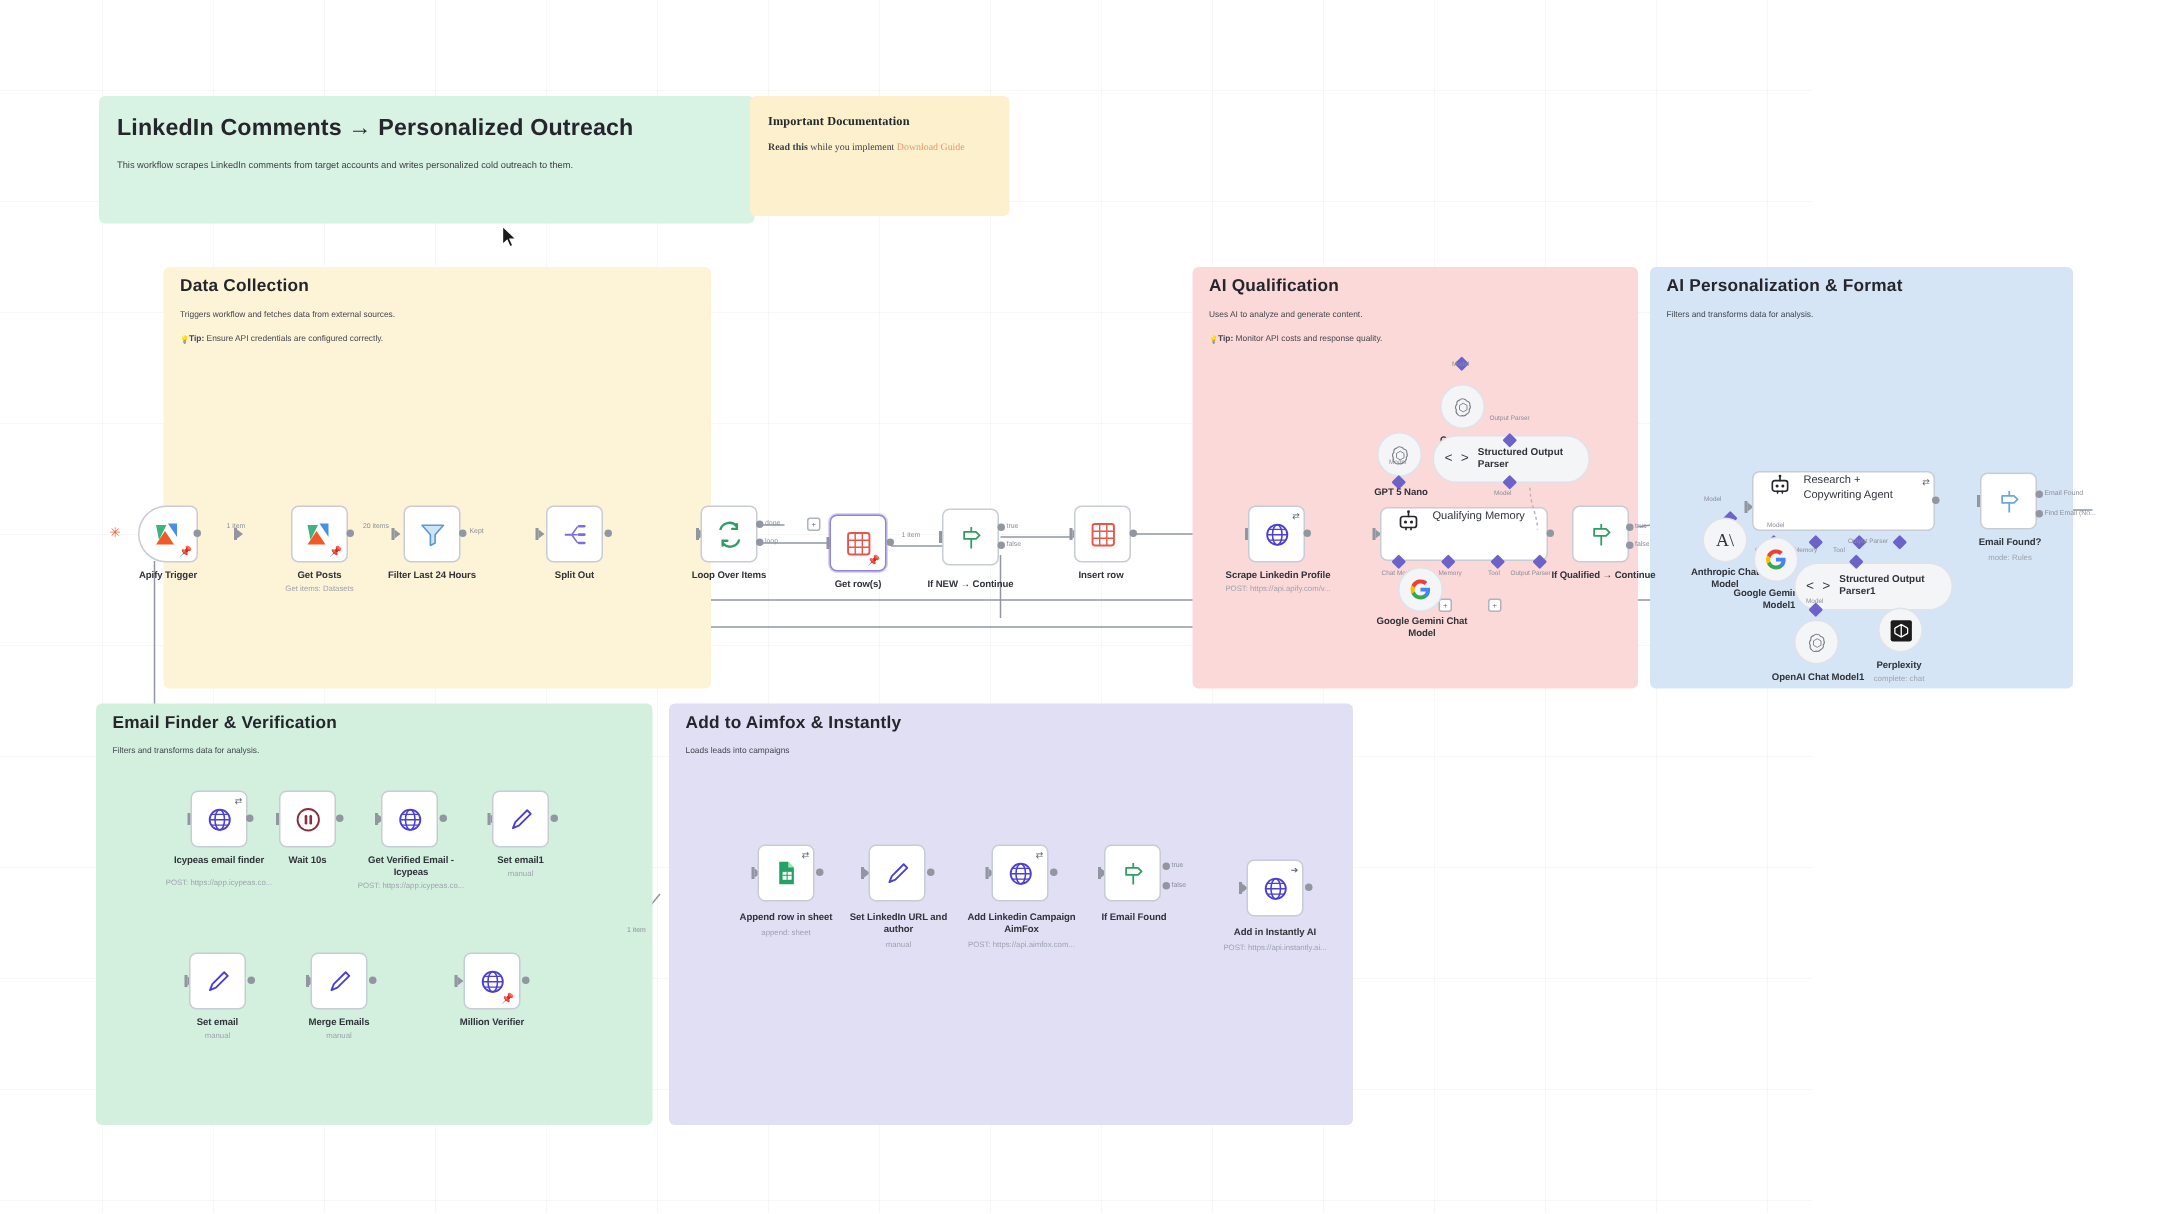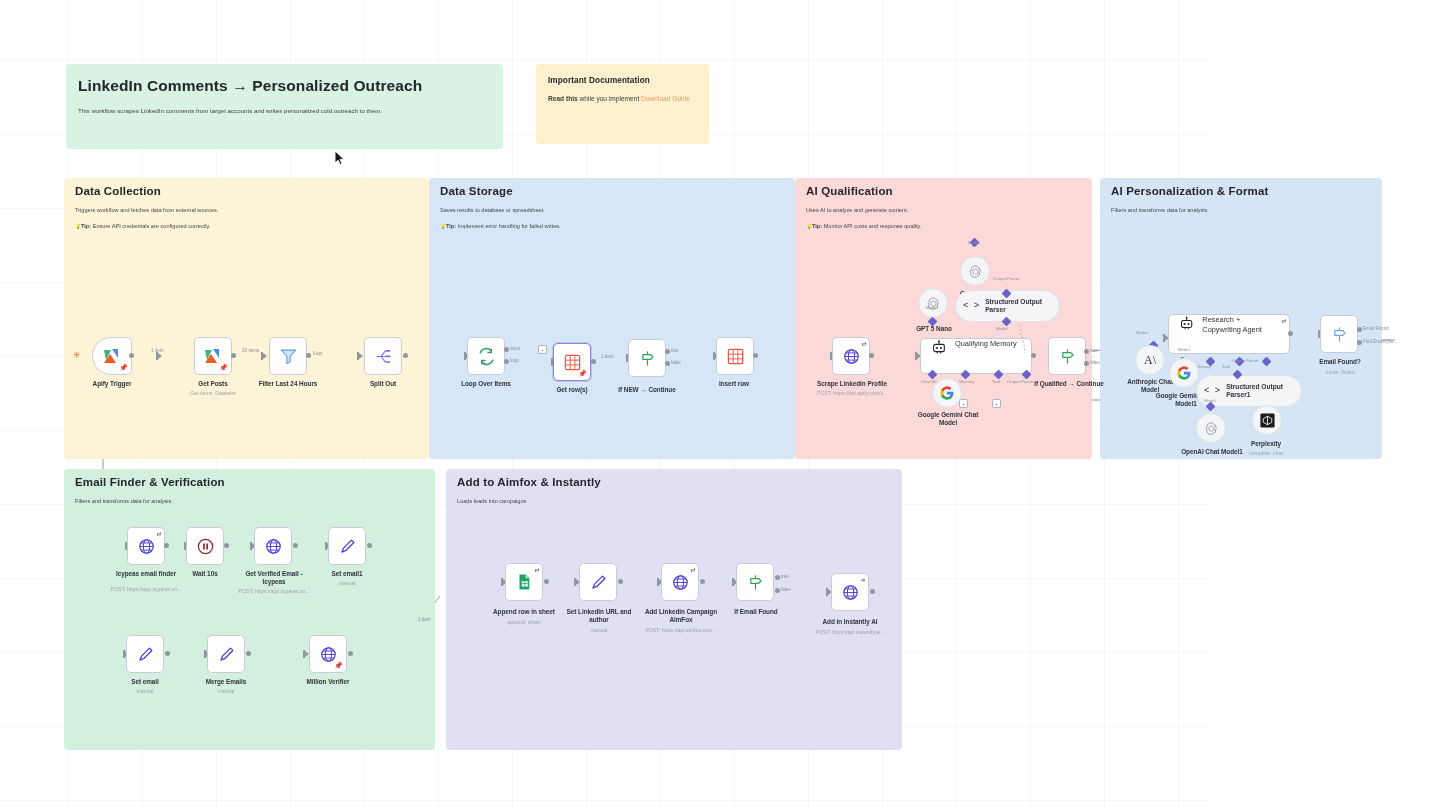--- a/index.html
+++ b/index.html
@@ -52,21 +52,21 @@
     position:absolute; left:11px; top:28px;
     font-size: 5.6px; color:#44474d; line-height:1.6;
   }
   .panel-tip {
     position:absolute; left:17px; top:44px;
     font-size: 5.6px; color:#44474d; line-height:1.6;
   }
   .panel-tip b { font-weight:700; }
   .tip-dot { position:absolute; left:11px; top:45px; font-size:5px; color:#b9a46a; }
 
-  .p-collection { background:#fdf3d7; }
+  .p-collection { background:#fdf3d7;margin-left:45px; }
   .p-storage    { background:#d7e6f7; }
   .p-qual       { background:#fbd9d9; }
   .p-personal   { background:#d6e5f6; }
   .p-email      { background:#d3f0df; }
   .p-aimfox     { background:#e0dff4;padding-left:16px; }
 
   
   .node {
     position:absolute;
     width:38px; height:38px;
@@ -199,44 +199,36 @@
       <path d="M1382,340 L1395,340"></path>
       <path d="M1358,370 L1358,392 L1110,392"></path>
     </g>
   </svg>
 
   <div class="sticky sticky-note-main" style="left:66px; top:64px; width:437px; height:85px;">
     <div class="sticky-title">LinkedIn Comments → Personalized Outreach</div>
     <div class="sticky-body">This workflow scrapes LinkedIn comments from target accounts and writes personalized cold outreach to them.</div>
   </div>
 
-  <div class="sticky sticky-note-doc" style="left:536px; top:64px; width:173px; height:80px;">
+  <div class="sticky sticky-note-doc" style="left:500px; top:64px; width:173px; height:80px;font-family:Liberation Serif, serif;">
     <div class="sticky-title" style="font-size:8.2px;">Important Documentation</div>
     <div class="doc-body">
       <b>Read this</b><span> while you implement </span><span class="doc-link">Download Guide</span>
     </div>
   </div>
 
   <div class="panel p-collection" style="left:64px; top:178px; width:365px; height:281px;">
     <div class="panel-title">Data Collection</div>
     <div class="panel-desc">Triggers workflow and fetches data from external sources.</div>
     <div class="tip-dot">💡</div>
     <div class="panel-tip">
       <b>Tip:</b><span> Ensure API credentials are configured correctly.</span>
     </div>
   </div>
 
-  <div class="panel p-storage" style="left:429px; top:178px; width:366px; height:281px;">
-    <div class="panel-title">Data Storage</div>
-    <div class="panel-desc">Saves results to database or spreadsheet.</div>
-    <div class="tip-dot">💡</div>
-    <div class="panel-tip">
-      <b>Tip:</b><span> Implement error handling for failed writes.</span>
-    </div>
-  </div>
 
   <div class="panel p-qual" style="left:795px; top:178px; width:297px; height:281px;">
     <div class="panel-title">AI Qualification</div>
     <div class="panel-desc">Uses AI to analyze and generate content.</div>
     <div class="tip-dot">💡</div>
     <div class="panel-tip">
       <b>Tip:</b><span> Monitor API costs and response quality.</span>
     </div>
   </div>
 

